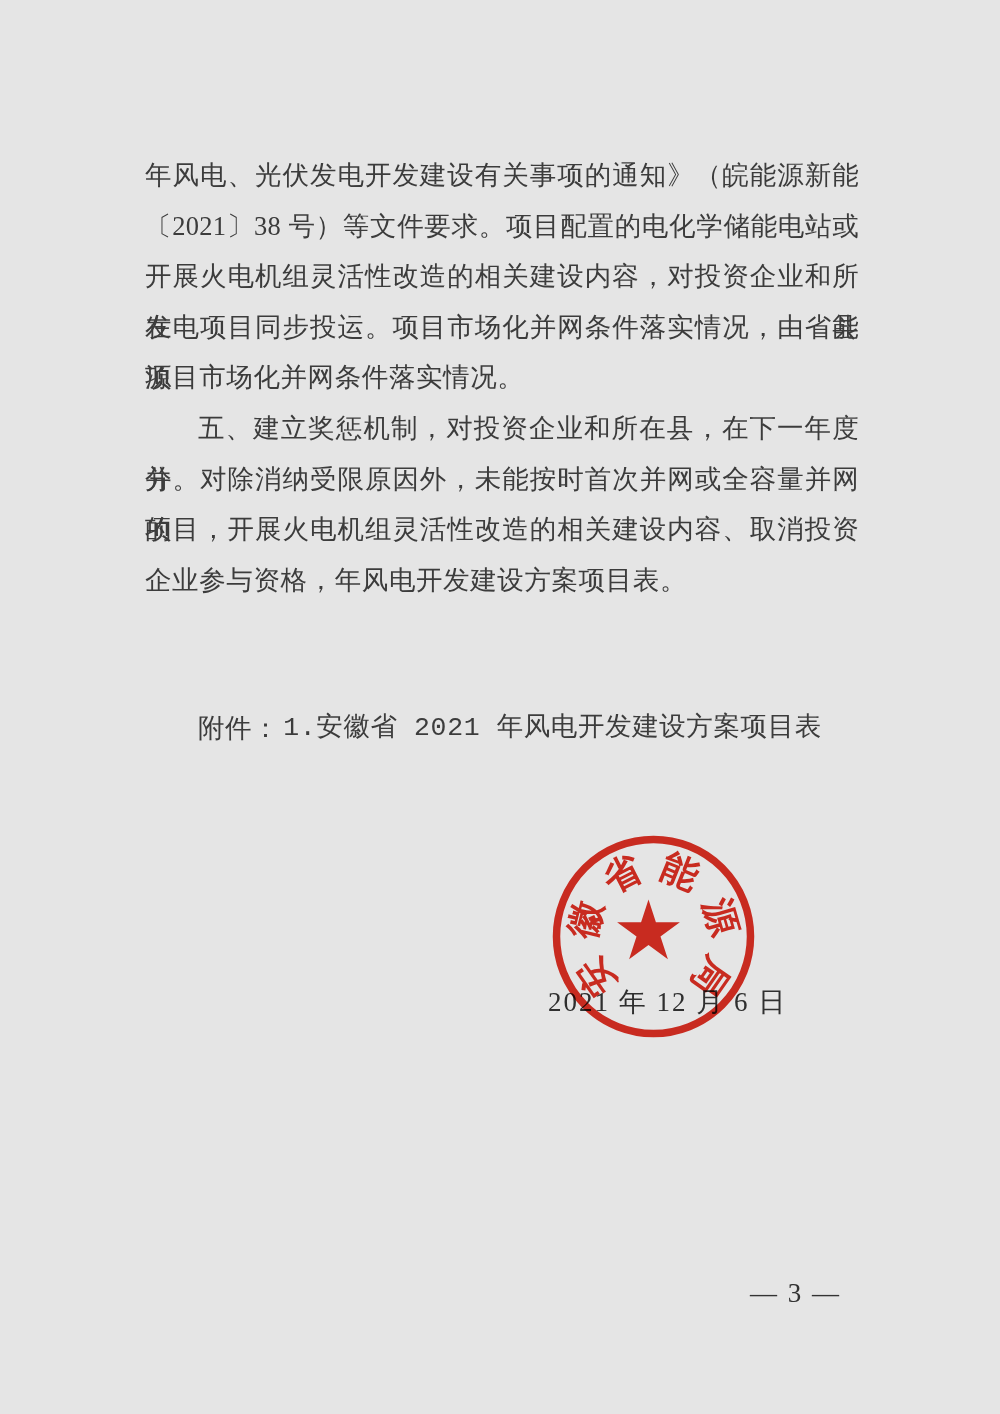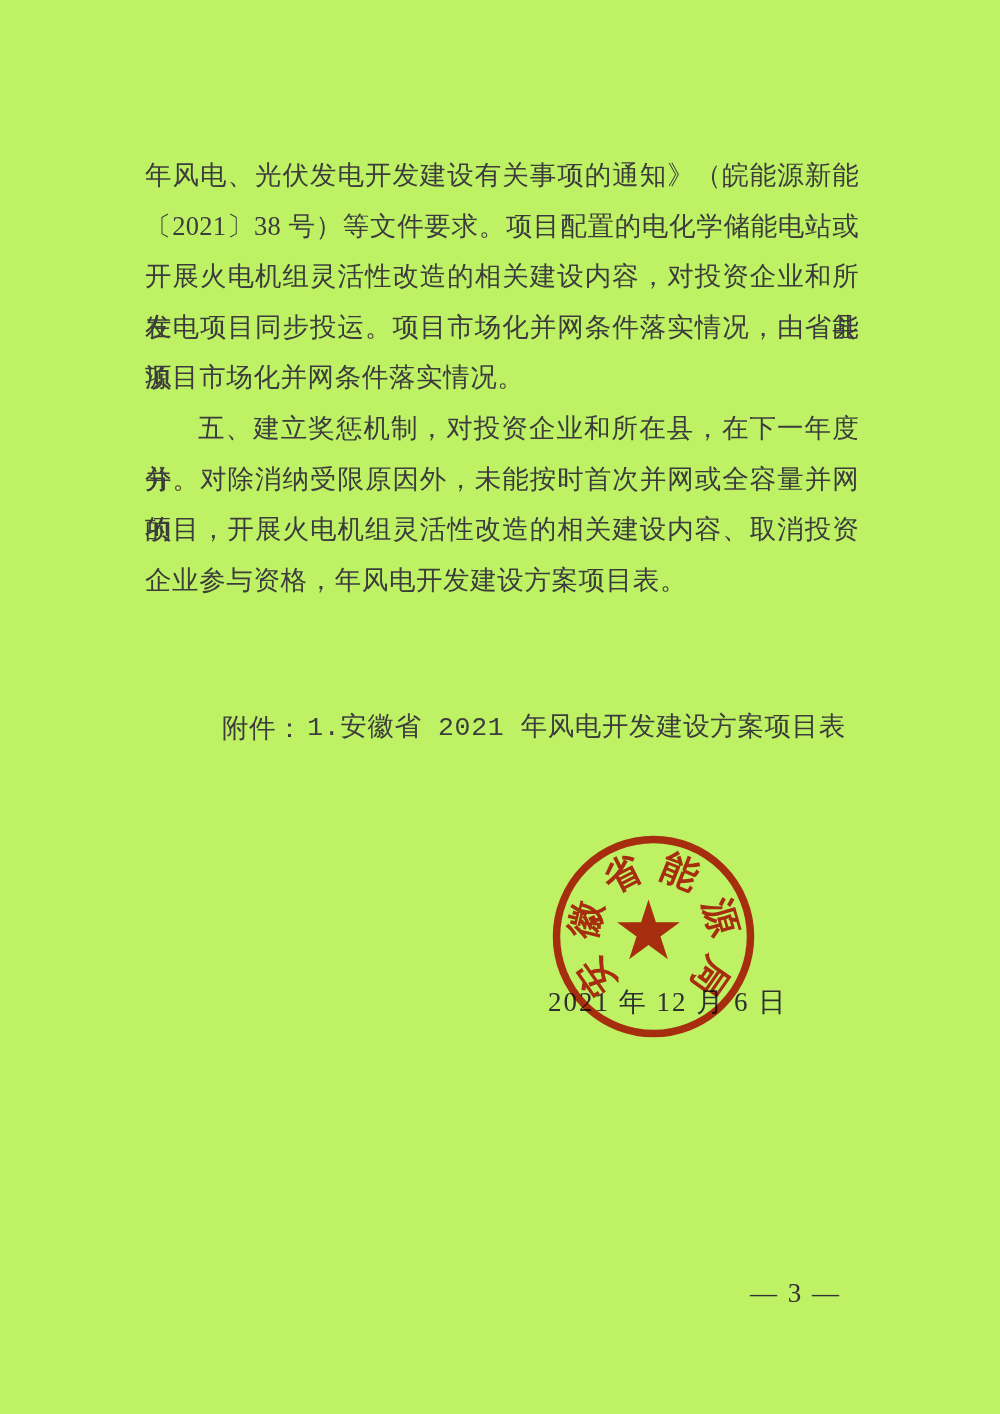--- a/index.html
+++ b/index.html
@@ -4,21 +4,21 @@
 <style>
   html, body {
     margin: 0;
     padding: 0;
     background: #ffffff;
   }
   .page {
     position: relative;
     width: 1000px;
     height: 1414px;
-    background: #bef264;
+    background: #e5e5e5;
     overflow: hidden;
     font-family: "Liberation Serif", "DejaVu Serif", serif;
     color: #3c3c3c;
   }
   
   .body-text {
     position: absolute;
     left: 145px;
     top: 150px;
     width: 714px;
@@ -40,21 +40,20 @@
 
   
   .attachments {
     position: absolute;
     left: 198px;
     top: 703px;
     display: flex;
     align-items: flex-start;
     font-size: 26.5px;
     letter-spacing: 0.6px;
-    margin-left: 24px;
   }
   .attach-label { line-height: 51px; white-space: nowrap; }
   .attach-items { margin-left: 4px; }
   .attach-item { line-height: 51px; white-space: nowrap; font-family: Liberation Mono, monospace; }
 
   
   .issue-date {
     position: absolute;
     left: 548px;
     top: 984px;

